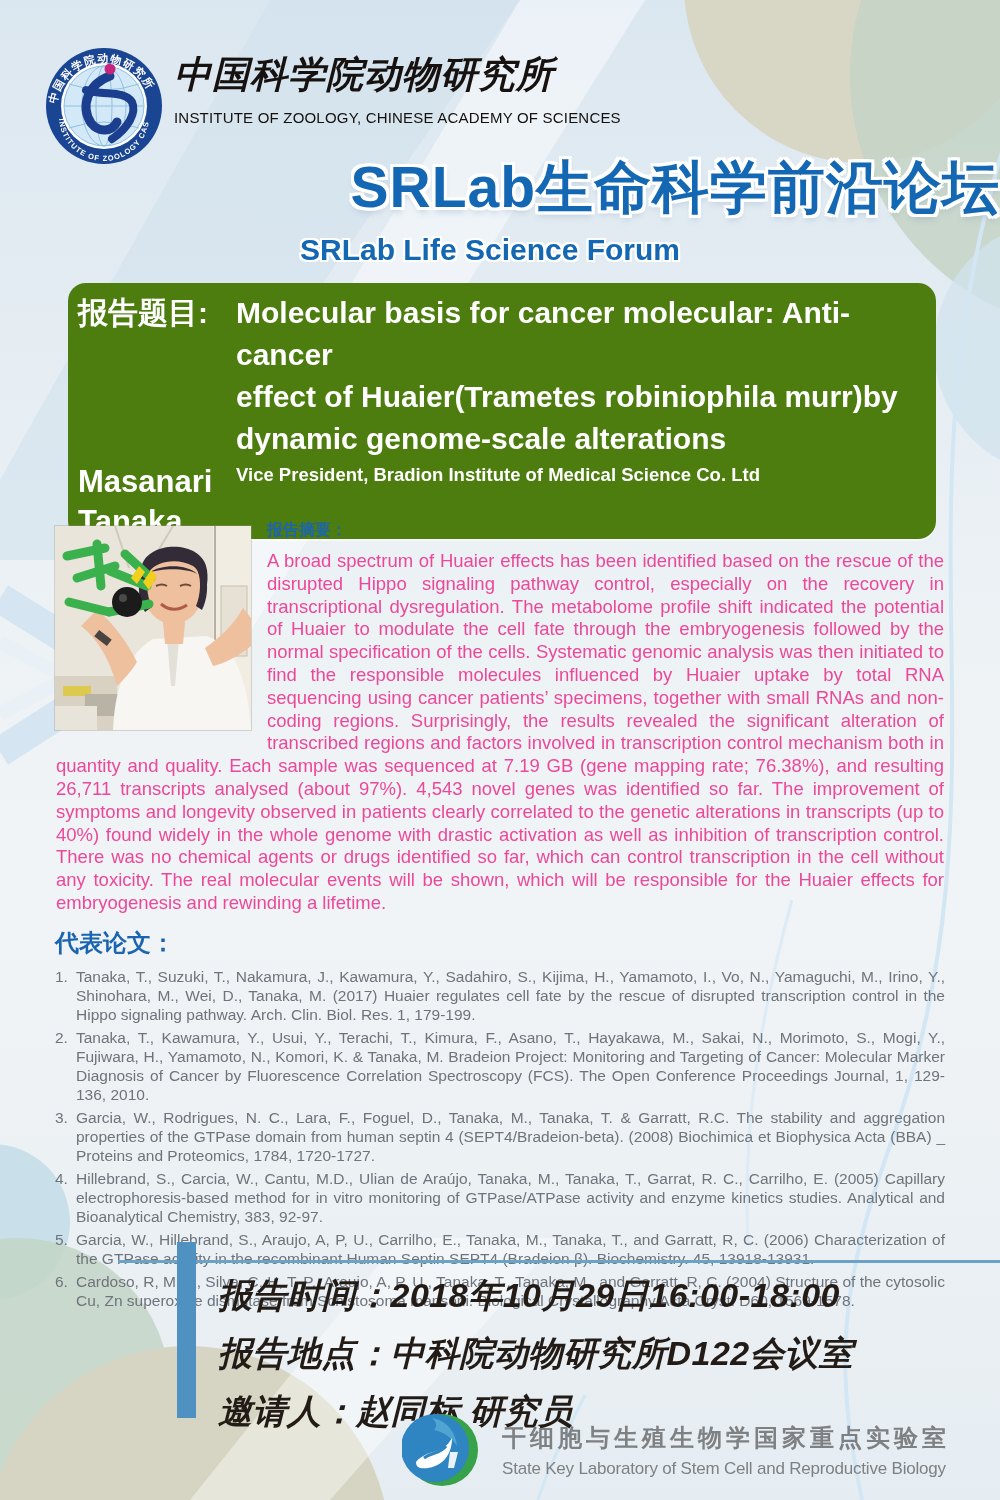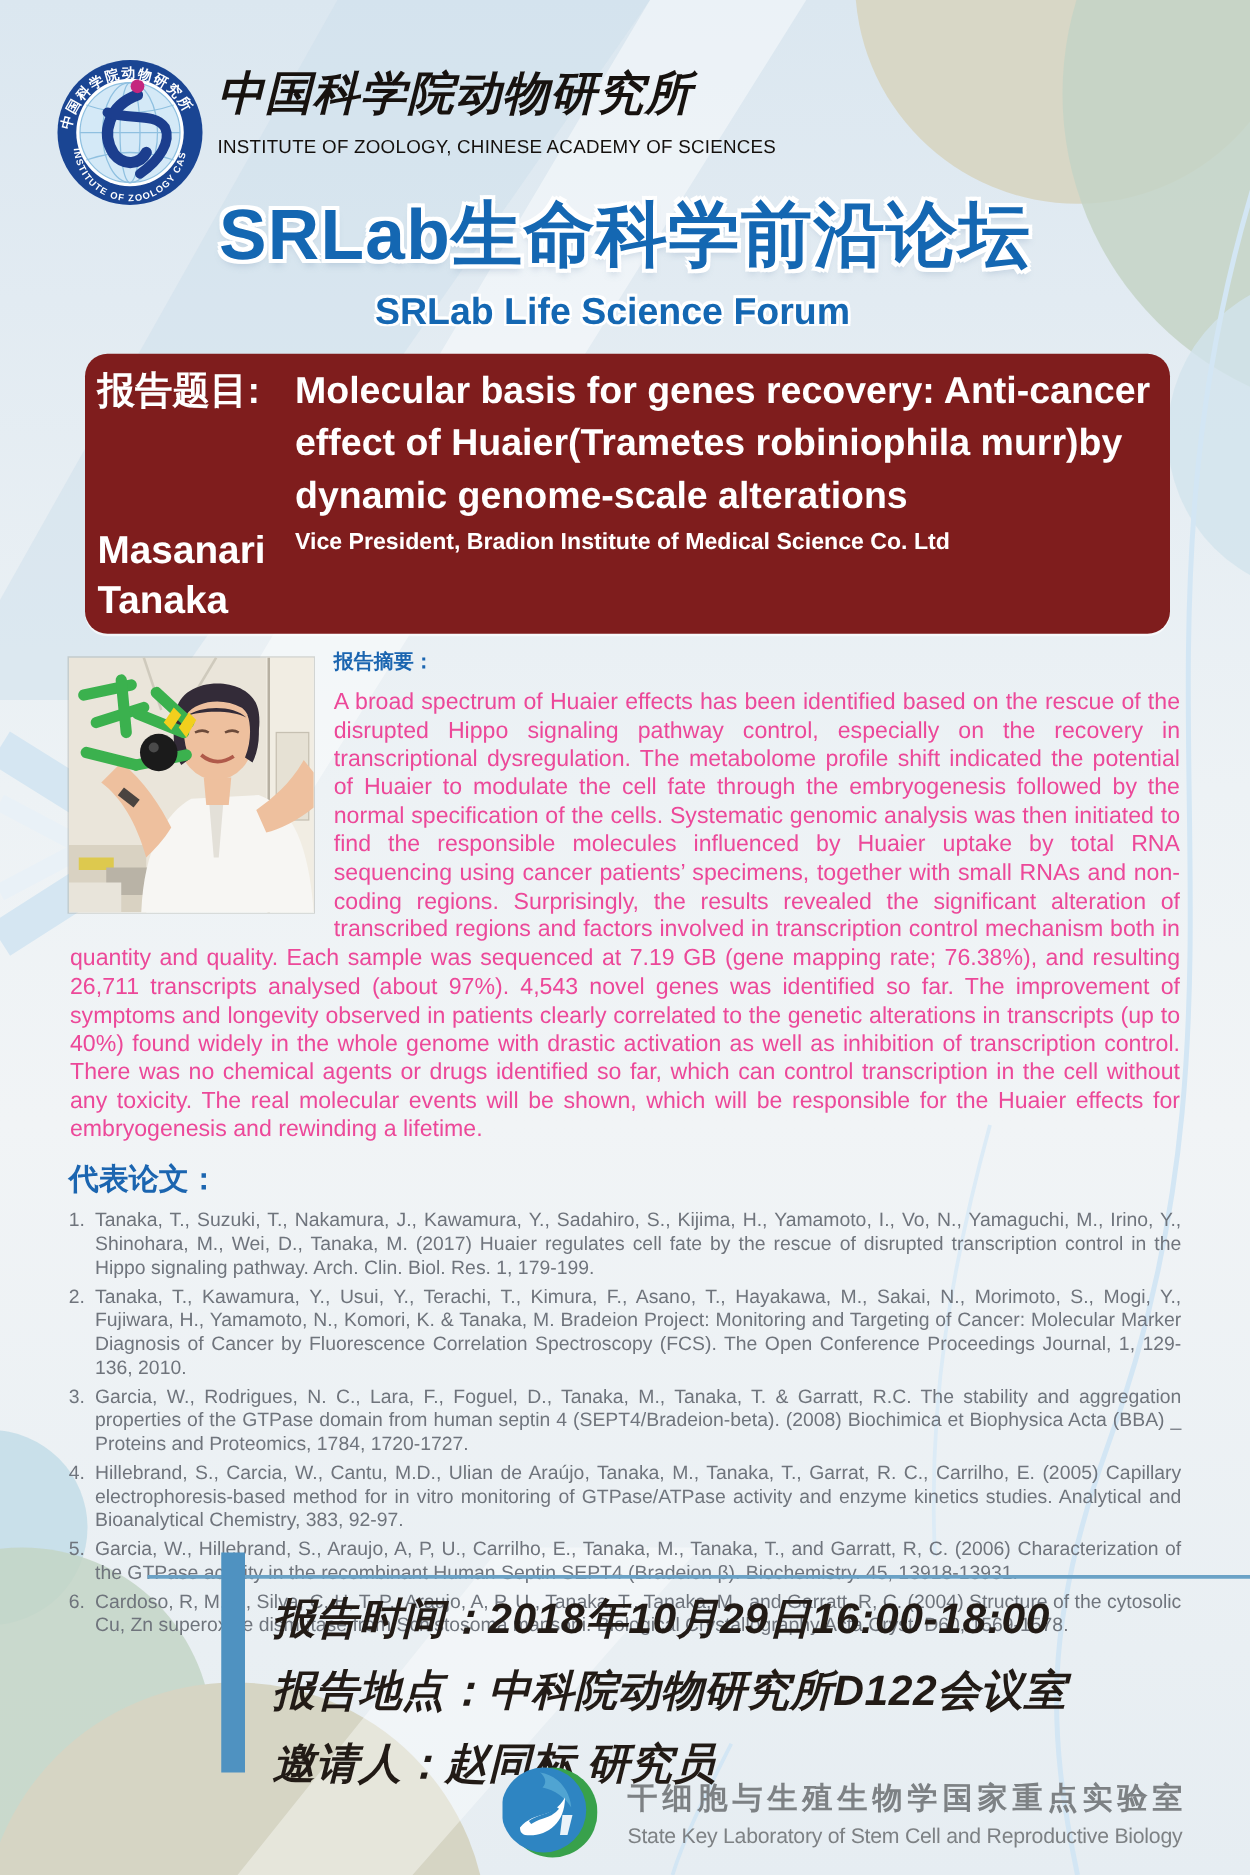--- a/index.html
+++ b/index.html
@@ -14,36 +14,36 @@
   .logo-row{position:absolute;top:46px;left:44px;display:flex;align-items:flex-start;}
   .badge{width:120px;height:120px;flex:0 0 auto;}
   .inst-names{margin-left:10px;padding-top:4px;}
   .inst-cn{
     font-family:"DejaVu Serif","Liberation Serif",serif;font-style:italic;font-weight:bold;
     font-size:37px;color:#17120f;letter-spacing:1px;white-space:nowrap;
   }
   .inst-en{font-size:15px;color:#14100d;margin-top:9px;letter-spacing:0.2px;white-space:nowrap;}
 
   .forum-title{
-    position:absolute;top:150px;left:0;width:1000px;text-align:center;
+    position:absolute;top:150px;left:0;width:1000px;text-align:right;
     font-size:57px;font-weight:bold;color:#1467b2;letter-spacing:1px;
     text-shadow:-3px -3px 0 #fff,3px -3px 0 #fff,-3px 3px 0 #fff,3px 3px 0 #fff,
                  0 -3px 0 #fff,0 3px 0 #fff,-3px 0 0 #fff,3px 0 0 #fff,0 5px 6px rgba(120,150,180,.35);
   }
   .forum-sub{
     position:absolute;top:233px;left:0;width:980px;text-align:center;
     font-size:30px;font-weight:bold;color:#1467b2;
     text-shadow:-2px -2px 0 #fff,2px -2px 0 #fff,-2px 2px 0 #fff,2px 2px 0 #fff,
                  0 -2px 0 #fff,0 2px 0 #fff,-2px 0 0 #fff,2px 0 0 #fff;
   }
 
   
   .talk-panel{
-    position:absolute;left:68px;top:283px;width:868px;height:224px;
-    background:#7f1d1d;border-radius:18px;color:#ffffff;overflow:hidden;
+    position:absolute;left:68px;top:283px;width:868px;height:256px;
+    background:#4d7c0f;border-radius:18px;color:#ffffff;overflow:hidden;
     box-shadow:0 2px 0 rgba(255,255,255,.6);
   }
   .talk-grid{
     display:grid;grid-template-columns:150px 1fr;column-gap:8px;
     padding:9px 12px 0 10px;
   }
   .t-label{font-size:30px;font-weight:bold;white-space:nowrap;line-height:42px;}
   .t-title{font-size:30px;font-weight:bold;line-height:42px;}
   .t-speaker-label{font-size:30px;font-weight:bold;line-height:40px;margin-top:2px;white-space:nowrap;}
   .t-speaker-name{font-size:31px;font-weight:bold;line-height:40px;margin-top:2px;}
@@ -133,21 +133,21 @@
   </div>
 </div>
 
 <div class="forum-title">SRLab生命科学前沿论坛</div>
 <div class="forum-sub">SRLab Life Science Forum</div>
 
 <div class="talk-panel">
   <div class="talk-grid">
     <div class="t-label">报告题目:</div>
     <div class="t-title">
-      <div>Molecular basis for genes recovery: Anti-cancer</div>
+      <div>Molecular basis for cancer molecular: Anti-cancer</div>
       <div>effect of Huaier(Trametes robiniophila murr)by</div>
       <div>dynamic genome-scale alterations</div>
     </div>
     <div class="t-speaker-name">Masanari Tanaka</div>
     <div class="t-subtitles">
       <div>Vice President, Bradion Institute of Medical Science Co. Ltd</div>
 
     </div>
   </div>
 </div>

